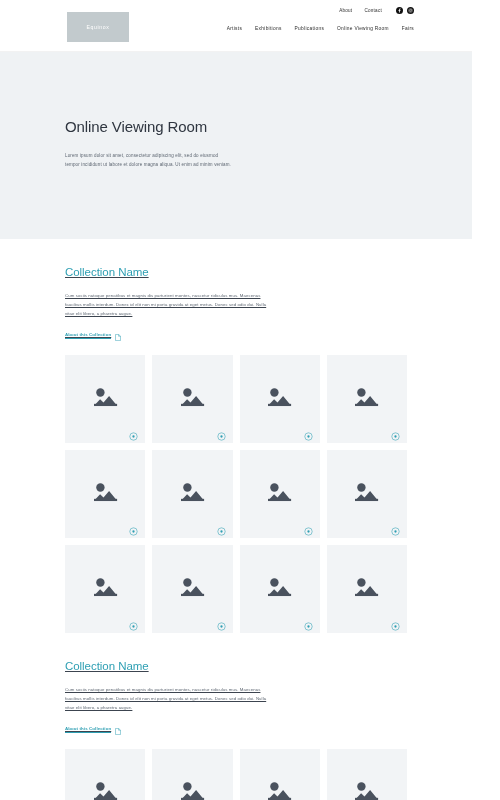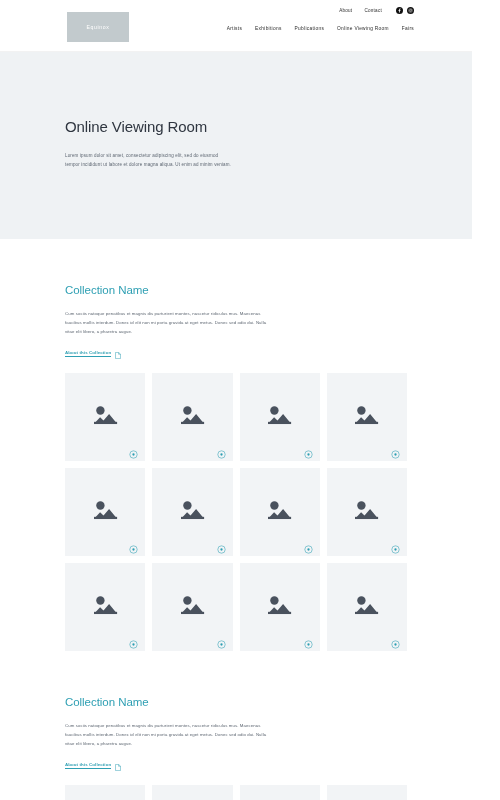--- a/index.html
+++ b/index.html
@@ -50,21 +50,21 @@
     font-size:15px;font-weight:400;color:#2f3640;
     letter-spacing:-0.1px;margin:0 0 15px 0;line-height:1.2;
   }
   .hero-text{
     font-size:4.5px;line-height:2.05;color:#5c6570;
     letter-spacing:.15px;margin:0;width:168px;
   }
 
   
   .collections{padding:0 55px;}
-  .collection{padding-top:45px;}
+  .collection{padding-top:27px;text-decoration:underline;}
   .coll-title{
     font-size:11.5px;font-weight:400;color:#2e9fb3;
     letter-spacing:-0.05px;margin:0 0 11px 10px;line-height:1.2;
   }
   .coll-text{
     font-size:4.3px;line-height:2.1;color:#5c6570;
     letter-spacing:.1px;margin:0 0 9px 10px;width:210px;
   }
   .coll-link-row{
     display:flex;align-items:center;gap:4px;margin:0 0 10px 10px;

